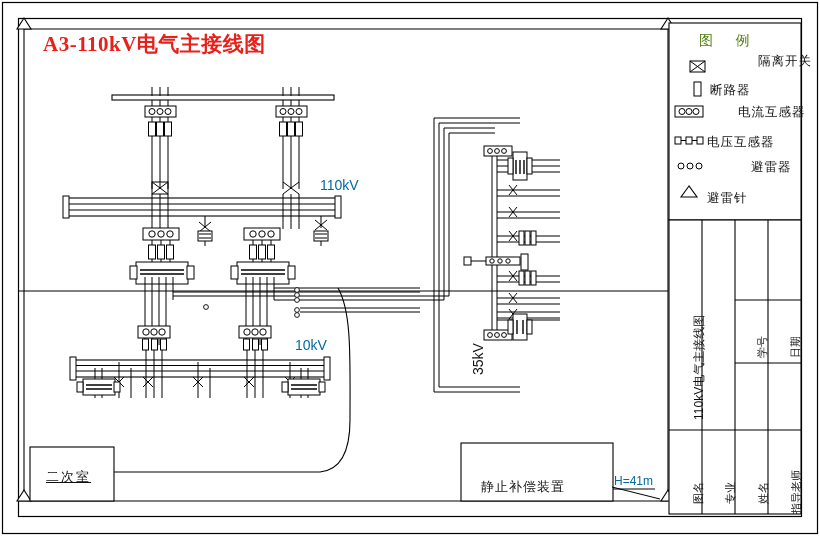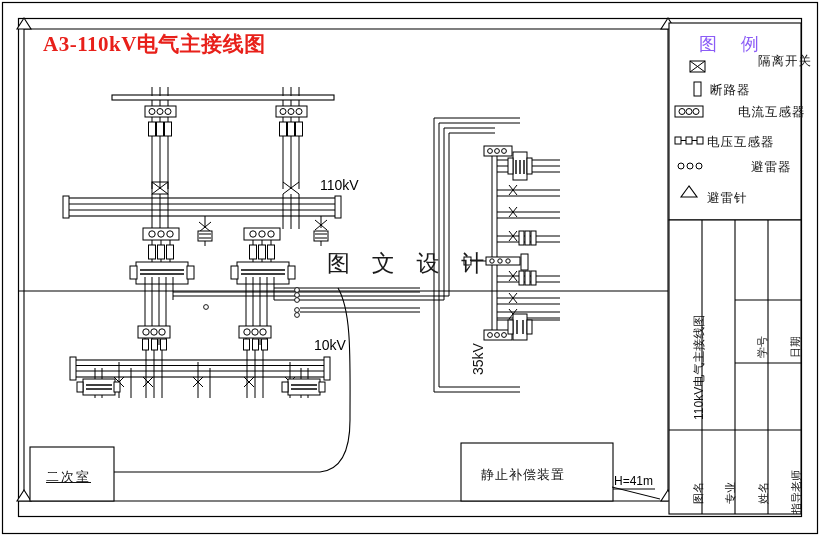--- a/index.html
+++ b/index.html
@@ -40,21 +40,21 @@
     font-family: "Liberation Serif", serif;
     font-size: 23px;
     color: #1a1a1a;
     letter-spacing: 8px;
     white-space: nowrap;
   }
   .lbl {
     position: absolute;
     font-family: "Liberation Sans", sans-serif;
     font-size: 14px;
-    color: #000000;
+    color: #0369a1;
     white-space: nowrap;
   }
   .lbl-cjk {
     position: absolute;
     font-family: "DejaVu Sans", sans-serif;
     font-size: 12px;
     color: #101010;
     white-space: nowrap;
   }
   .vrot {
@@ -74,22 +74,22 @@
     position: absolute;
     font-family: "DejaVu Sans", sans-serif;
     font-size: 12.5px;
     color: #101010;
     white-space: nowrap;
     letter-spacing: 1px;
   }
   .lg-head {
     position: absolute;
     font-family: "DejaVu Sans", sans-serif;
-    font-size: 18px;
-    color: #8b5cf6;
+    font-size: 14px;
+    color: #4d7c0f;
     letter-spacing: 9px;
     white-space: nowrap;
   }
 </style>
 </head>
 <body>
 
 <div id="page">
 
   <svg width="820" height="536" viewBox="0 0 820 536">
@@ -501,28 +501,27 @@
       <line x1="735" y1="220" x2="735" y2="514"></line>
       <line x1="768" y1="220" x2="768" y2="514"></line>
 
       <line x1="669" y1="430" x2="801" y2="430"></line>
       <line x1="735" y1="300" x2="801" y2="300"></line>
       <line x1="735" y1="363" x2="801" y2="363"></line>
     </g>
   </svg>
 
   <div class="ttl">A3-110kV电气主接线图</div>
-  <div class="wm">图 文 设 计</div>
 
   <div class="lbl" style="left:320px; top:177px;">110kV</div>
-  <div class="lbl" style="left:314px; top:337px;">10kV</div>
+  <div class="lbl" style="left:295px; top:337px;">10kV</div>
   <div class="lbl vrot" style="left:470px; top:375px; font-family:'Liberation Sans',sans-serif; font-size:14px;">35kV</div>
 
   <div class="lbl-cjk" style="left:46px; top:468px; font-size:13px; letter-spacing:2px;text-decoration:underline;">二次室</div>
-  <div class="lbl-cjk" style="left:481px; top:466px; font-size:13px; letter-spacing:1px;">静止补偿装置</div>
+  <div class="lbl-cjk" style="left:481px; top:478px; font-size:13px; letter-spacing:1px;">静止补偿装置</div>
   <div class="lbl" style="left:614px; top:474px; font-size:12px;">H=41m</div>
 
   <div class="lg-head" style="left:699px; top:32px;">图  例</div>
   <div class="lg-txt" style="left:710px; top:53px;padding-left:48px;">隔离开关</div>
   <div class="lg-txt" style="left:710px; top:82px;">断路器</div>
   <div class="lg-txt" style="left:707px; top:104px;margin-left:31px;">电流互感器</div>
   <div class="lg-txt" style="left:707px; top:134px;">电压互感器</div>
   <div class="lg-txt" style="left:707px; top:159px;margin-left:44px;">避雷器</div>
   <div class="lg-txt" style="left:707px; top:184px;margin-top:6px;">避雷针</div>
 

